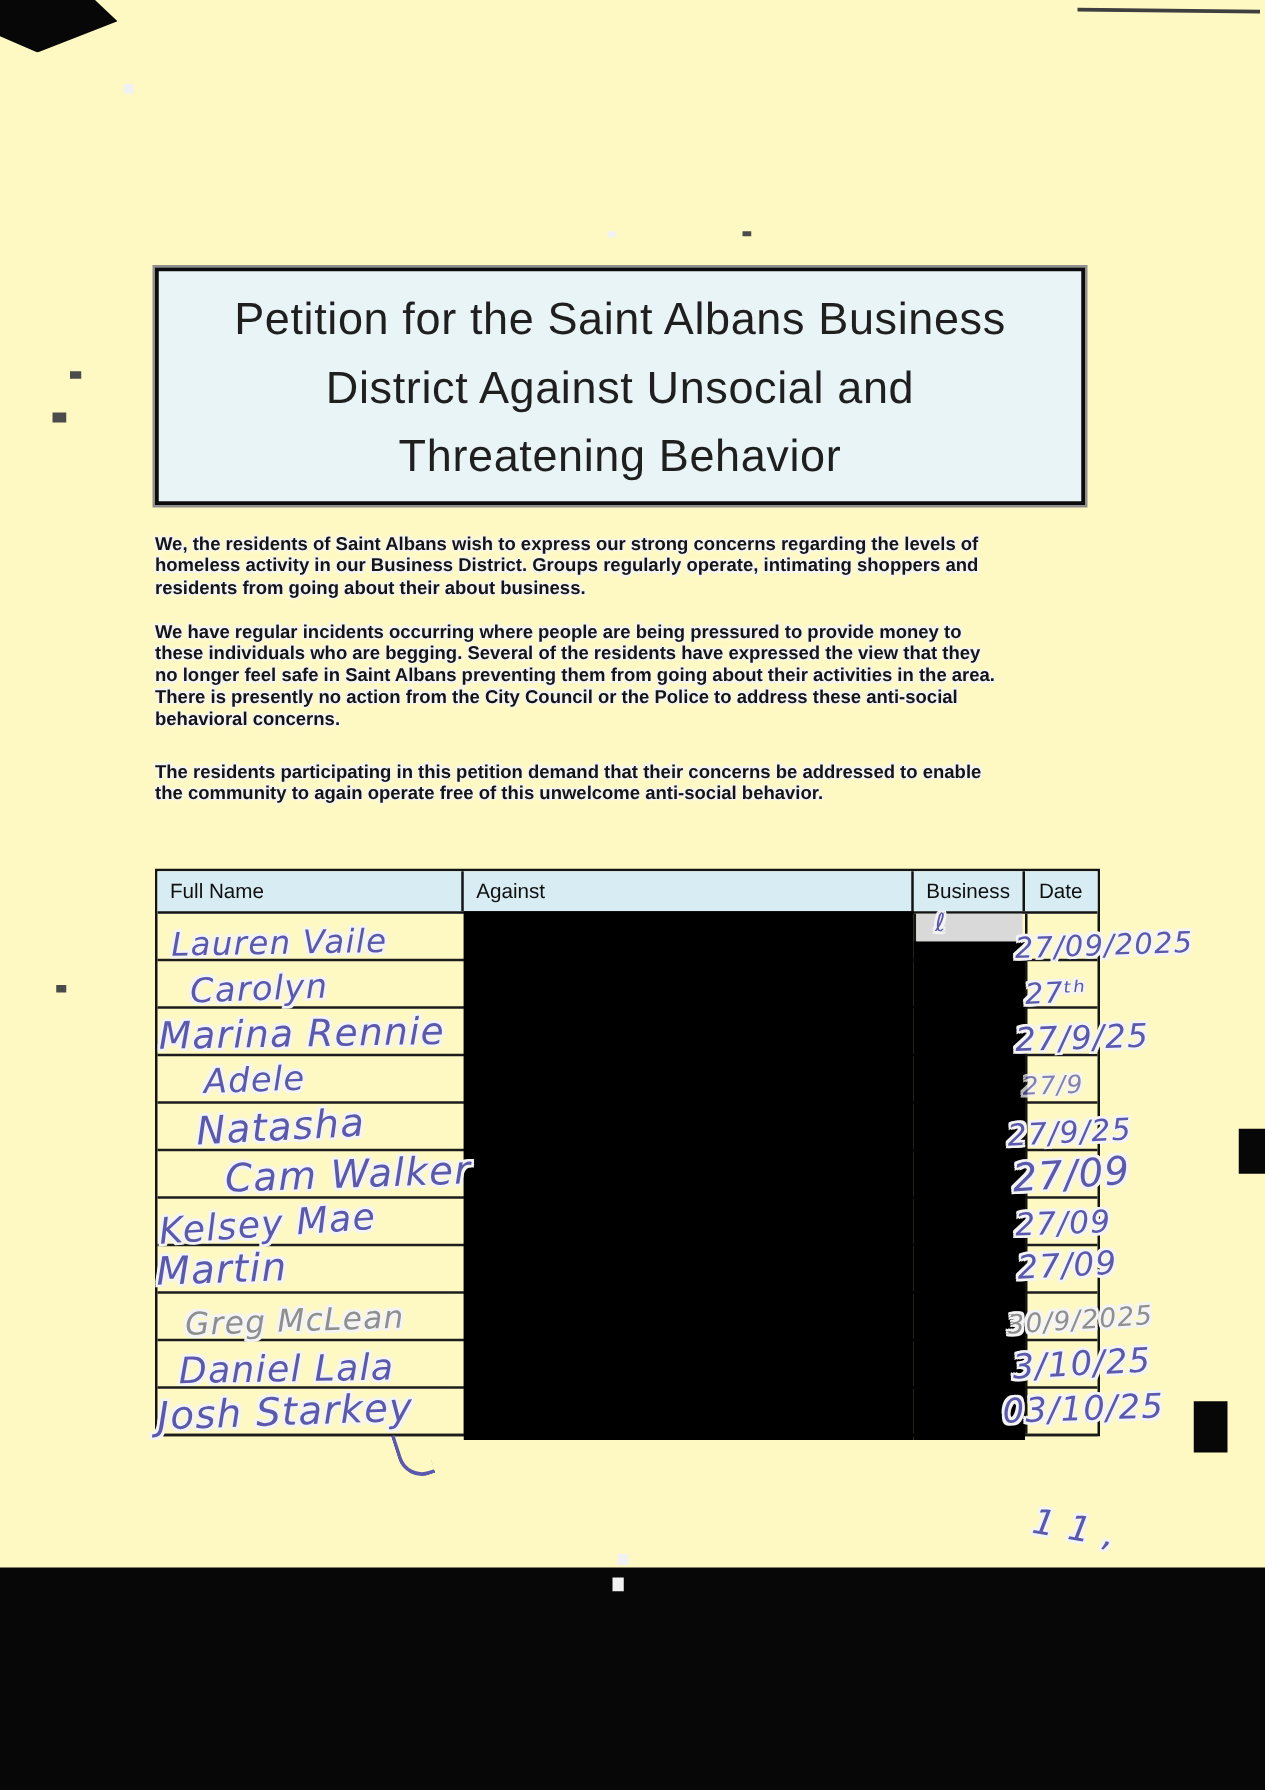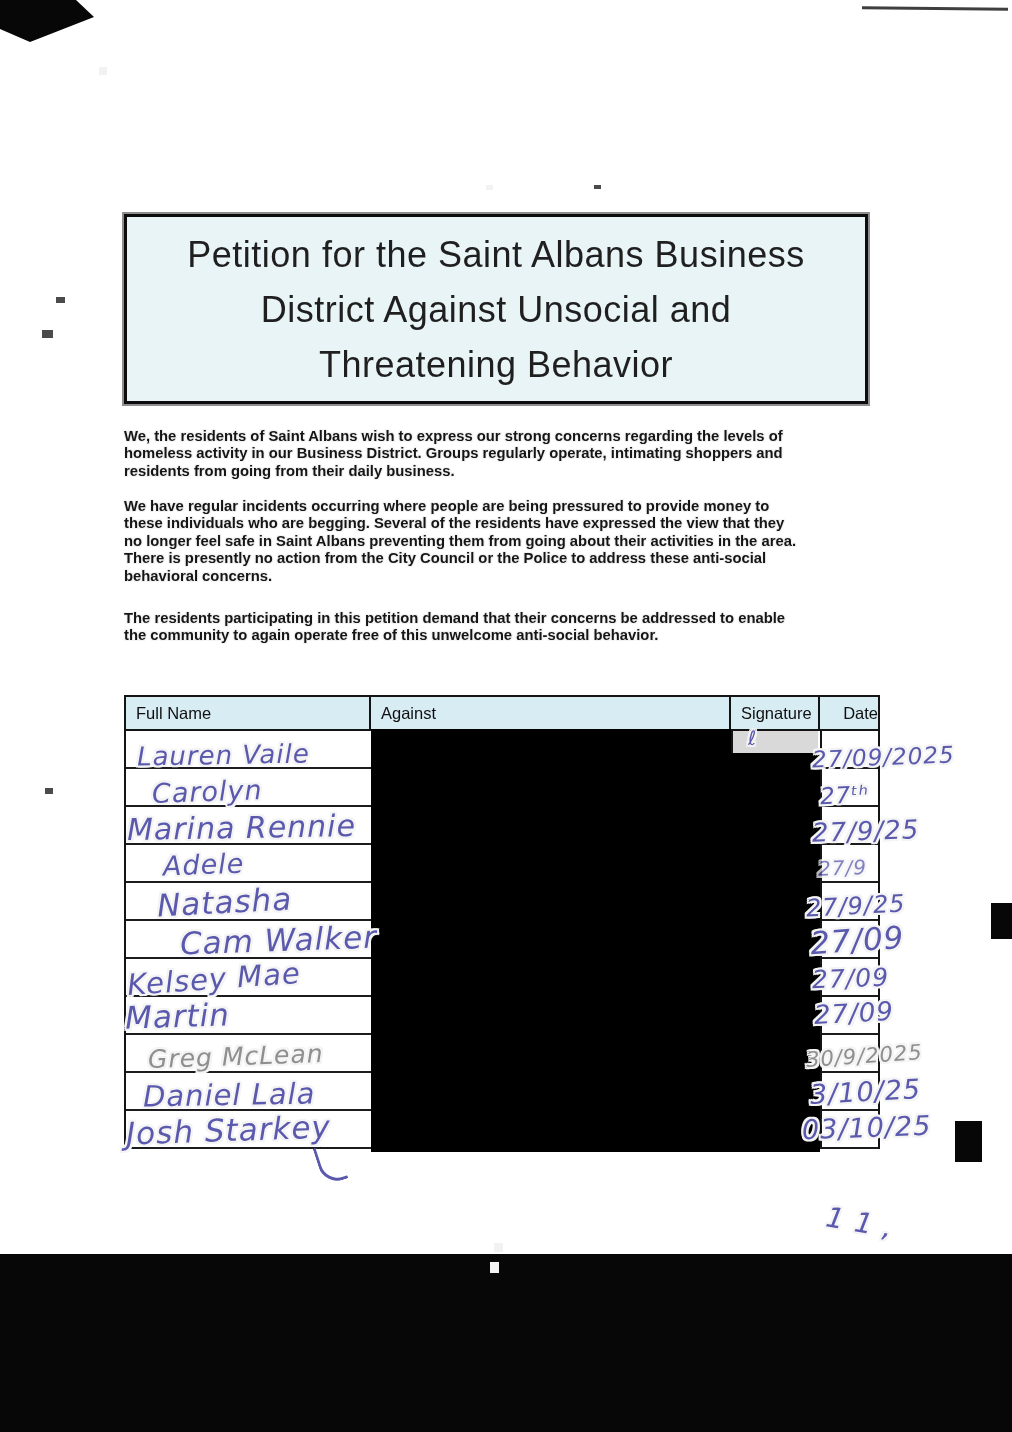--- a/index.html
+++ b/index.html
@@ -1,16 +1,16 @@
 <!DOCTYPE html>
 <html><head>
 <meta charset="utf-8">
 <style>
   html,body{margin:0;padding:0;background:#6b6b6b;}
-  .scan{position:relative;width:1012px;height:1432px;background:#ffffff;overflow:hidden;
+  .scan{position:relative;width:1012px;height:1432px;background:#fef9c3;overflow:hidden;
         font-family:"Liberation Sans",sans-serif;}
   
   .artifact{position:absolute;background:#070707;z-index:8;}
   .speck-w{position:absolute;background:#f2f2f2;z-index:9;}
   .speck-d{position:absolute;background:#4b4b4b;z-index:9;}
   
   .title-box{position:absolute;left:124px;top:214px;width:744px;height:190px;
     background:#e9f4f7;border:3px solid #0c0c0c;box-sizing:border-box;
     box-shadow:0 0 0 2px #8f8f8f;z-index:3;}
   .title-text{width:100%;margin-top:10px;text-align:center;font-size:36px;line-height:55px;
@@ -19,21 +19,21 @@
   .para{position:absolute;left:124px;width:678px;margin:0;font-size:14.8px;line-height:17.4px;
     font-weight:600;color:#151515;white-space:pre-line;z-index:3;
     text-shadow:1px 0 0 #f3f3f3,-1px 0 0 #f3f3f3,0 1px 0 #f3f3f3,0 -1px 0 #f3f3f3,
       1px 1px 0 #f3f3f3,-1px -1px 0 #f3f3f3,1px -1px 0 #f3f3f3,-1px 1px 0 #f3f3f3,
       0 0 4px rgba(255,255,255,.9);}
   
   .ptable{position:absolute;left:124px;top:695px;width:756px;height:454px;
     border:2px solid #141414;box-sizing:border-box;z-index:2;}
   .thead{display:flex;height:34px;background:#d8ecf4;border-bottom:2px solid #141414;box-sizing:border-box;}
   .th{box-sizing:border-box;border-right:2px solid #141414;font-size:16.5px;color:#101010;
-      padding:7px 0 0 10px;}
+      padding:7px 12px 0 10px;}
   .th:last-child{border-right:none;text-align:right;}
   .th-name{width:245px}.th-addr{width:360px}.th-sig{width:89px}.th-date{flex:1}
   .tbody{position:relative;height:416px;}
   .trow{box-sizing:border-box;height:38px;border-bottom:2px solid #1c1c1c;}
   .trow:last-child{border-bottom:none;}
   .vline{position:absolute;top:0;width:2px;height:416px;background:#141414;}
   
   .redact{position:absolute;background:#000;z-index:4;}
   .sig-strip{position:absolute;left:733px;top:731px;width:85px;height:22px;background:#d9d9d9;z-index:5;}
   
@@ -66,34 +66,34 @@
   <div class="speck-d" style="left:594px;top:185px;width:7px;height:4px;"></div>
 
   <div class="title-box">
     <div class="title-text">Petition for the Saint Albans Business
 District Against Unsocial and
 Threatening Behavior</div>
   </div>
 
   <p class="para" style="top:428px;">We, the residents of Saint Albans wish to express our strong concerns regarding the levels of
 homeless activity in our Business District. Groups regularly operate, intimating shoppers and
-residents from going from their daily business.</p>
+residents from going about their about business.</p>
   <p class="para" style="top:610px;">The residents participating in this petition demand that their concerns be addressed to enable
 the community to again operate free of this unwelcome anti-social behavior.</p>
   <p class="para" style="top:498px;">We have regular incidents occurring where people are being pressured to provide money to
 these individuals who are begging. Several of the residents have expressed the view that they
 no longer feel safe in Saint Albans preventing them from going about their activities in the area.
 There is presently no action from the City Council or the Police to address these anti-social
 behavioral concerns.</p>
 
   <div class="ptable">
     <div class="thead">
       <div class="th th-name">Full Name</div>
       <div class="th th-addr">Against</div>
-      <div class="th th-sig">Signature</div>
+      <div class="th th-sig">Business</div>
       <div class="th th-date">Date</div>
     </div>
     <div class="tbody">
       <div class="trow"></div>
       <div class="trow"></div>
       <div class="trow"></div>
       <div class="trow"></div>
       <div class="trow"></div>
       <div class="trow"></div>
       <div class="trow"></div>

